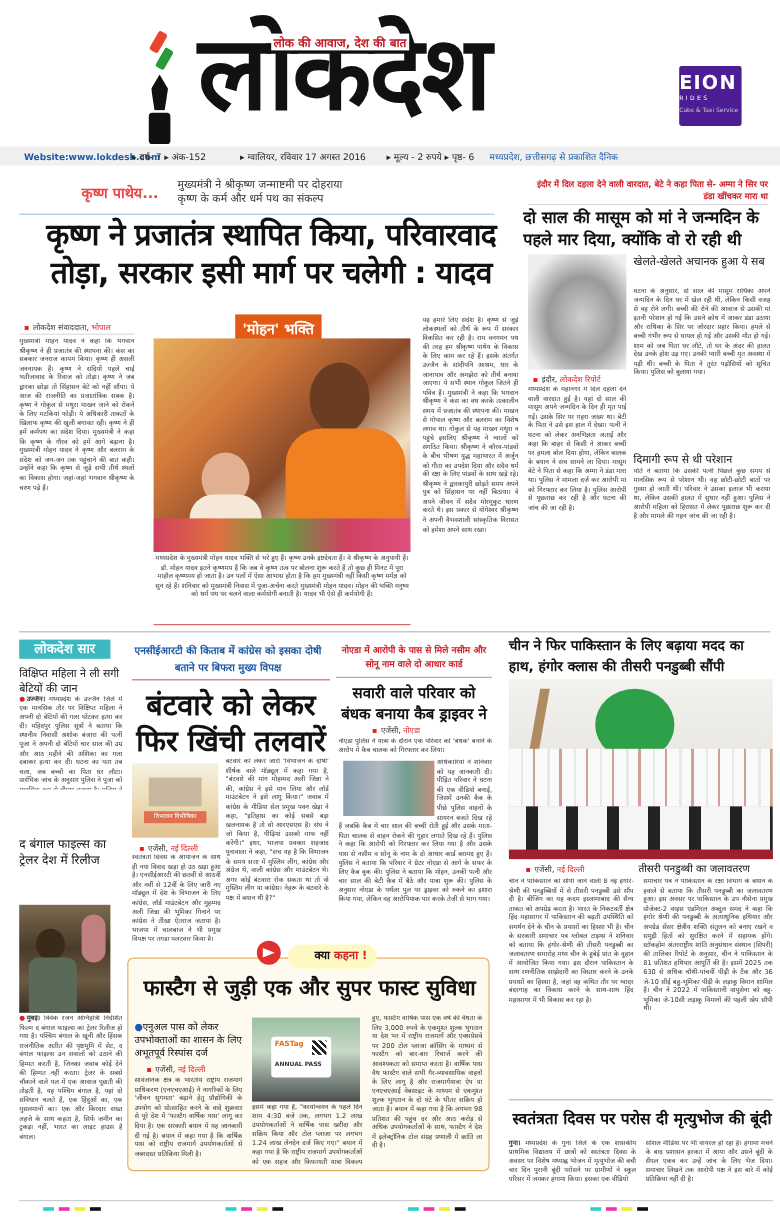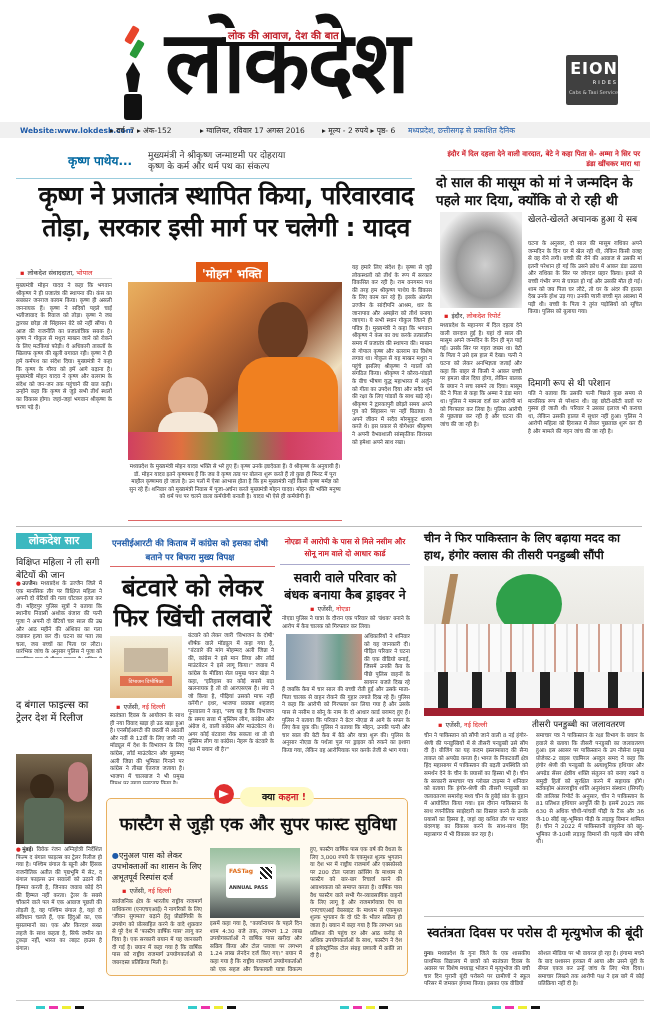--- a/index.html
+++ b/index.html
@@ -5,29 +5,29 @@
 *{box-sizing:border-box;margin:0;padding:0}
 body{width:650px;height:1024px;background:#fff;font-family:"DejaVu Sans",sans-serif;color:#111;overflow:hidden;position:relative}
 .mast{position:absolute;left:0;top:0;width:646px;height:122px}
 .logo-pen{position:absolute;left:122px;top:22px;width:30px;height:100px}
 .flag1{position:absolute;left:6px;top:4px;width:8px;height:18px;background:#e8452c;transform:rotate(30deg);border-radius:2px}
 .flag2{position:absolute;left:11px;top:18px;width:8px;height:18px;background:#2a9a3a;transform:rotate(30deg);border-radius:2px}
 .nib{position:absolute;left:4px;top:40px;width:14px;height:30px;background:#111;clip-path:polygon(50% 0,100% 40%,80% 100%,20% 100%,0 40%)}
 .fist{position:absolute;left:2px;top:72px;width:18px;height:26px;background:#111;border-radius:3px}
 .title-text{position:absolute;left:165px;top:12px;font-family:"DejaVu Serif",serif;font-weight:bold;font-size:86px;letter-spacing:-2px;line-height:100px;color:#111}
 .tagline{position:absolute;left:226px;top:28px;font-size:10px;color:#c0202a;font-weight:bold;background:#fff;padding:0 2px}
-.ad-box{position:absolute;left:566px;top:55px;width:52px;height:50px;background:#404040;color:#fff;text-align:right;border-radius:2px}
+.ad-box{position:absolute;left:566px;top:55px;width:52px;height:50px;background:#4c1d95;color:#fff;text-align:left;border-radius:2px}
 .ad-box .b{font-size:16px;font-weight:bold;margin-top:4px;letter-spacing:1px}
 .ad-box .s{font-size:5px;letter-spacing:2px;margin-top:1px}
 .ad-box .t{font-size:5px;margin-top:4px;color:#ccc}
 .infobar{position:absolute;left:0;top:122px;width:650px;height:16px;background:#f0f0f0;font-size:7.5px;color:#222;display:flex;align-items:center}
 .infobar span{position:absolute;white-space:nowrap}
 .infobar .web{left:20px;color:#1e5aa8;font-weight:bold}
 .infobar .pub{left:408px;color:#1e5aa8}
-.kicker{position:absolute;left:68px;top:152px;font-size:12px;font-weight:bold;color:#0369a1}
+.kicker{position:absolute;left:68px;top:152px;font-size:12px;font-weight:bold;color:#ef4444}
 .kicker-sub{position:absolute;left:148px;top:150px;font-size:9px;color:#333;line-height:11px}
 .kline{position:absolute;left:16px;top:178px;width:396px;height:1px;background:#9cd}
 .main-hl{position:absolute;left:16px;top:180px;width:420px;font-size:25px;font-weight:bold;line-height:32px;letter-spacing:-0.5px;color:#111;text-align:center}
 .byline{position:absolute;font-size:6.5px;color:#333}
 .byline .dot{color:#d22;margin-right:3px}
 .byline .loc{color:#d22}
 .col-text{position:absolute;font-size:5.5px;line-height:7.6px;color:#333;text-align:justify;overflow:hidden}
 .mohan-tag{position:absolute;left:196px;top:262px;background:#e25a16;color:#fff;font-size:12px;font-weight:bold;padding:3px 6px}
 .photo{position:absolute;overflow:hidden}
 .cap{position:absolute;font-size:5.5px;line-height:7.5px;color:#333;text-align:center}

